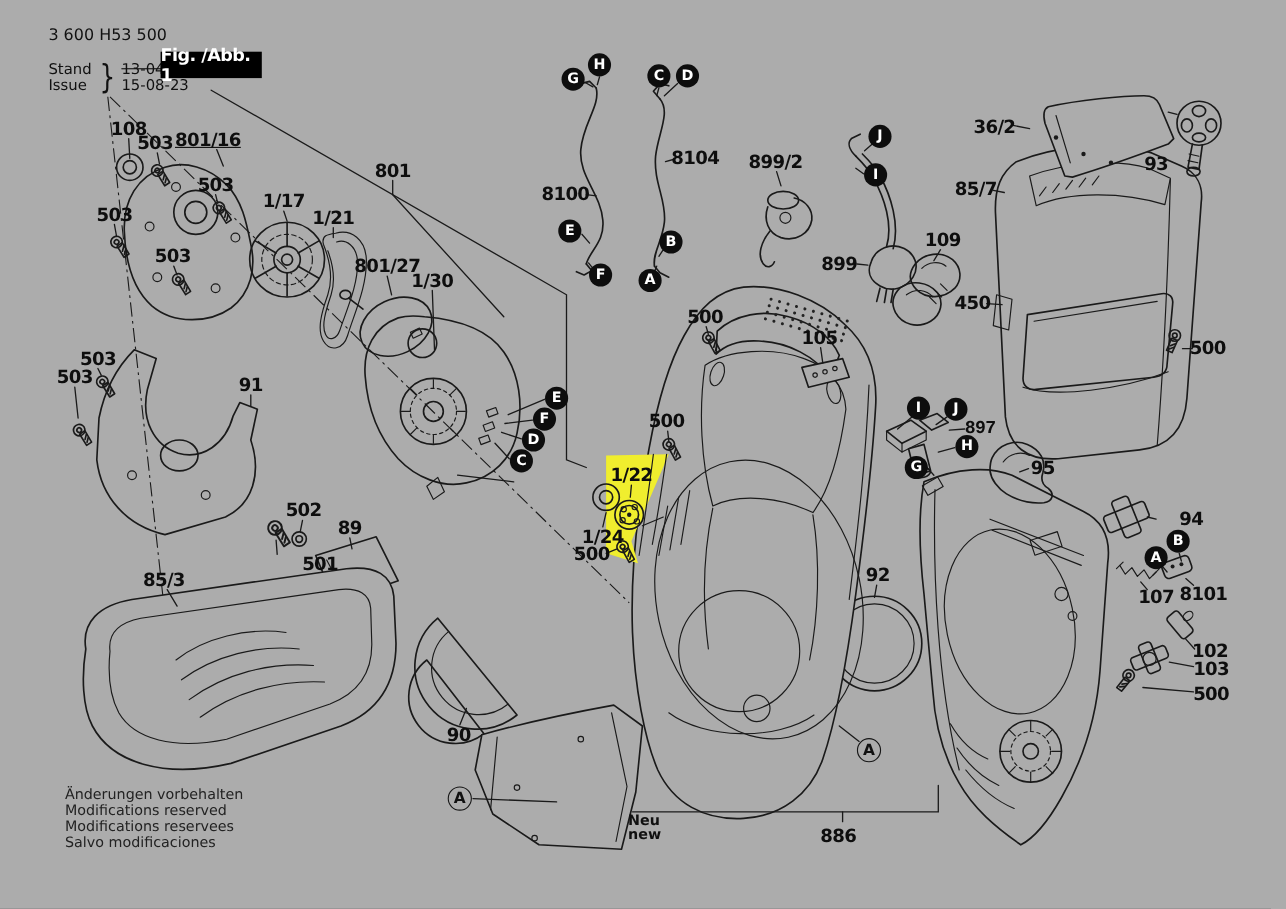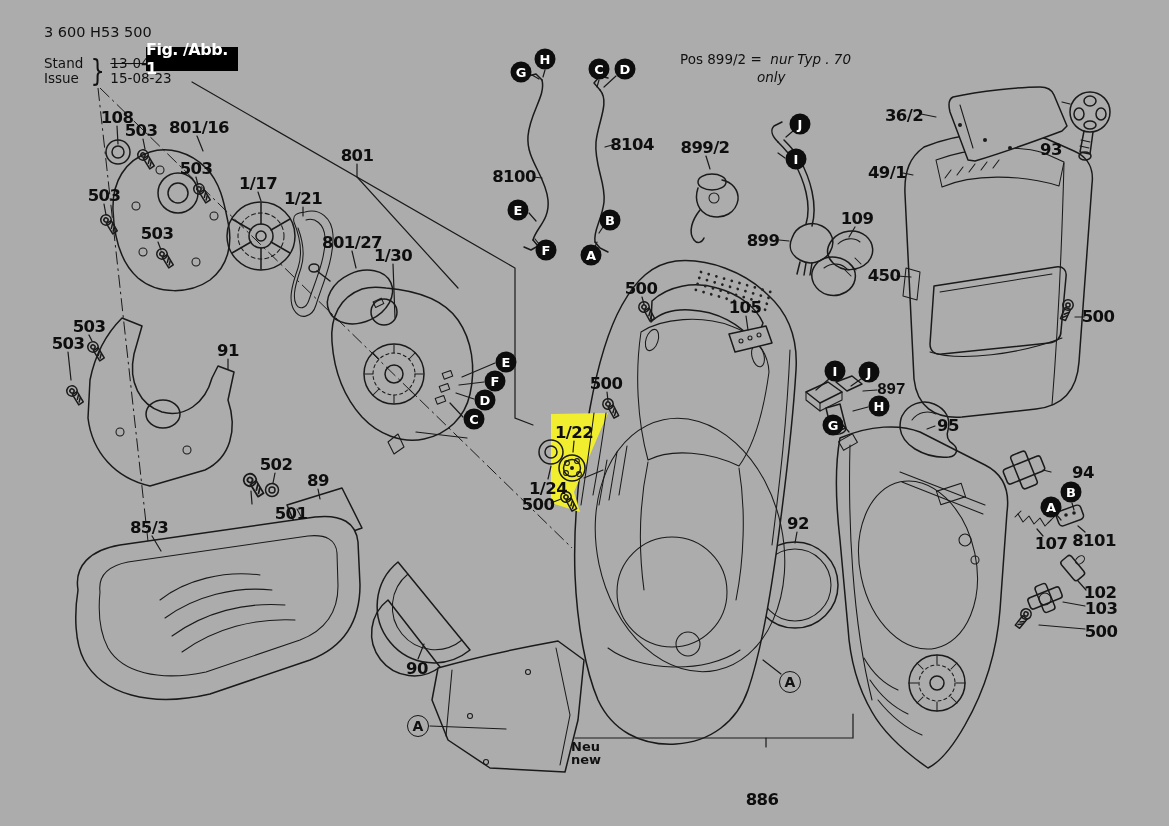--- a/index.html
+++ b/index.html
@@ -455,21 +455,21 @@
     <line x1="430" y1="726" x2="506" y2="729"></line>
     <line x1="781" y1="674" x2="763" y2="660"></line>
     <polyline points="575,738 853,738 853,714" fill="none"></polyline>
     <line x1="766" y1="738" x2="766" y2="747"></line>
   </g>
 </svg>
 
 <div class="layer" id="label-layer">
       <div class="part-label" style="left: 117px; top: 117px;">108</div>
       <div class="part-label" style="left: 141px; top: 130px;">503</div>
-      <div class="part-label" style="left: 199px; top: 127px;">801/16</div>
+      <div class="part-label" style="left: 189px; top: 127px; text-decoration: underline;">801/16</div>
       <div class="part-label" style="left: 196px; top: 168px;">503</div>
       <div class="part-label" style="left: 104px; top: 195px;">503</div>
       <div class="part-label" style="left: 157px; top: 233px;">503</div>
       <div class="part-label" style="left: 258px; top: 183px;">1/17</div>
       <div class="part-label" style="left: 303px; top: 198px;">1/21</div>
       <div class="part-label" style="left: 357px; top: 155px;">801</div>
       <div class="part-label" style="left: 352px; top: 242px;">801/27</div>
       <div class="part-label" style="left: 393px; top: 255px;">1/30</div>
       <div class="part-label" style="left: 89px; top: 326px;">503</div>
       <div class="part-label" style="left: 68px; top: 343px;">503</div>
@@ -480,38 +480,38 @@
       <div class="part-label" style="left: 149px; top: 527px; text-align: center;">85/3</div>
       <div class="part-label" style="left: 417px; top: 668px;">90</div>
       <div class="part-label" style="left: 514px; top: 176px;">8100</div>
       <div class="part-label" style="left: 632px; top: 144px;">8104</div>
       <div class="part-label" style="left: 705px; top: 147px;">899/2</div>
       <div class="part-label" style="left: 763px; top: 240px;">899</div>
       <div class="part-label" style="left: 857px; top: 218px;">109</div>
       <div class="part-label" style="left: 884px; top: 275px;">450</div>
       <div class="part-label" style="left: 904px; top: 115px;">36/2</div>
       <div class="part-label" style="left: 1051px; top: 101px; margin-top: 48px;">93</div>
-      <div class="part-label" style="left: 887px; top: 172px;">49/1</div>
+      <div class="part-label" style="left: 887px; top: 172px;">85/7</div>
       <div class="part-label" style="left: 1098px; top: 316px;">500</div>
       <div class="part-label" style="left: 745px; top: 307px;">105</div>
       <div class="part-label" style="left: 641px; top: 288px;">500</div>
       <div class="part-label" style="left: 606px; top: 383px;">500</div>
       <div class="part-label hl" style="left: 574px; top: 432px;">1/22</div>
       <div class="part-label" style="left: 548px; top: 488px;">1/24</div>
       <div class="part-label" style="left: 538px; top: 504px;">500</div>
       <div class="part-label" style="left: 798px; top: 523px;">92</div>
       <div class="part-label" style="left: 891px; top: 389px; font-family: Liberation Mono, monospace;">897</div>
       <div class="part-label" style="left: 948px; top: 425px;">95</div>
       <div class="part-label" style="left: 1063px; top: 472px; margin-left: 20px;">94</div>
       <div class="part-label" style="left: 1051px; top: 543px;">107</div>
       <div class="part-label" style="left: 1094px; top: 540px;">8101</div>
       <div class="part-label" style="left: 1100px; top: 592px;">102</div>
       <div class="part-label" style="left: 1101px; top: 608px;">103</div>
       <div class="part-label" style="left: 1101px; top: 631px;">500</div>
-      <div class="part-label" style="left: 762px; top: 760px; margin-top: 39px;">886</div>
+      <div class="part-label" style="left: 762px; top: 760px;">886</div>
       <div class="marker" style="left: 521px; top: 72px;">G</div>
       <div class="marker" style="left: 545px; top: 59px;">H</div>
       <div class="marker" style="left: 599px; top: 69px;">C</div>
       <div class="marker" style="left: 625px; top: 69px;">D</div>
       <div class="marker" style="left: 518px; top: 210px;">E</div>
       <div class="marker" style="left: 546px; top: 250px;">F</div>
       <div class="marker" style="left: 610px; top: 220px;">B</div>
       <div class="marker" style="left: 591px; top: 255px;">A</div>
       <div class="marker" style="left: 800px; top: 124px;">J</div>
       <div class="marker" style="left: 796px; top: 159px;">I</div>
@@ -539,25 +539,26 @@
     <div class="si-brace">}</div>
     <div class="si-dates">
       <div class="strike">13-04</div>
       <div>15-08-23</div>
     </div>
   </div>
 </div>
 
 <div class="fig-box">Fig. /Abb. 1</div>
 
-<div class="pos-note">
-  <div><span>Pos 899/2 =</span>&nbsp;
-       <i>nur Typ . 70</i></div>
-  <div class="pos-only"><i>only</i></div>
-</div>
 
 <div class="neu-note">
   <div>Neu</div>
   <div>new</div>
 </div>
 
-
+<div class="footer">
+  <div>Änderungen vorbehalten</div>
+  <div>Modifications reserved</div>
+  <div>Modifications reservees</div>
+  <div>Salvo modificaciones</div>
 </div>
 
+</div>
+
 </body></html>

